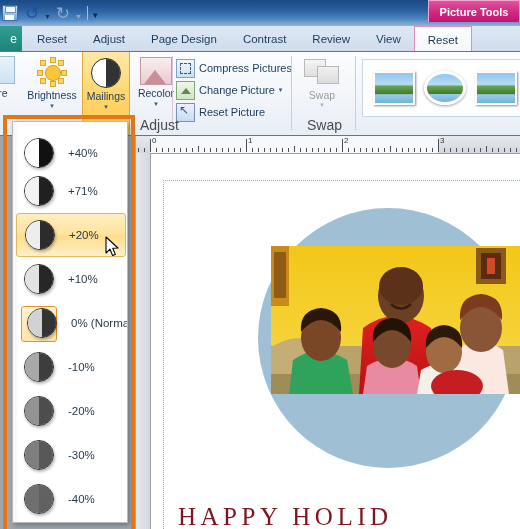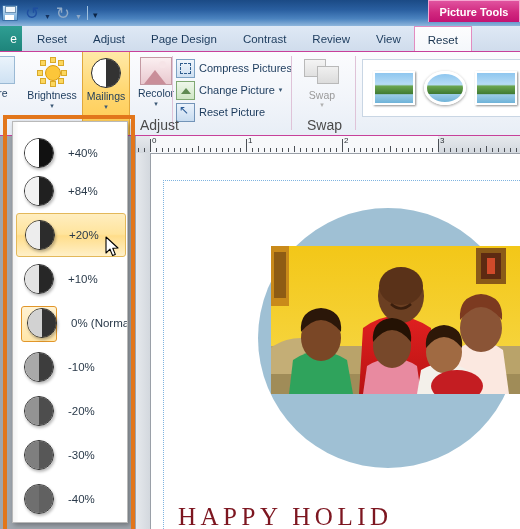--- a/index.html
+++ b/index.html
@@ -491,21 +491,21 @@
             <div class="lh" style="background: rgb(255, 255, 255);"></div>
             <div class="rh" style="background: rgb(17, 17, 17);"></div>
           </div>
           <div class="txt">+40%</div>
         </div>
         <div class="mi" style="top: 47px;">
           <div class="sw">
             <div class="lh" style="background: rgb(242, 242, 242);"></div>
             <div class="rh" style="background: rgb(32, 32, 32);"></div>
           </div>
-          <div class="txt">+84%</div>
+          <div class="txt">+71%</div>
         </div>
         <div class="mi hot" style="top: 91px;">
           <div class="sw">
             <div class="lh" style="background: rgb(237, 237, 237);"></div>
             <div class="rh" style="background: rgb(44, 44, 44);"></div>
           </div>
           <div class="txt">+20%</div>
         </div>
         <div class="mi" style="top: 135px;">
           <div class="sw">

